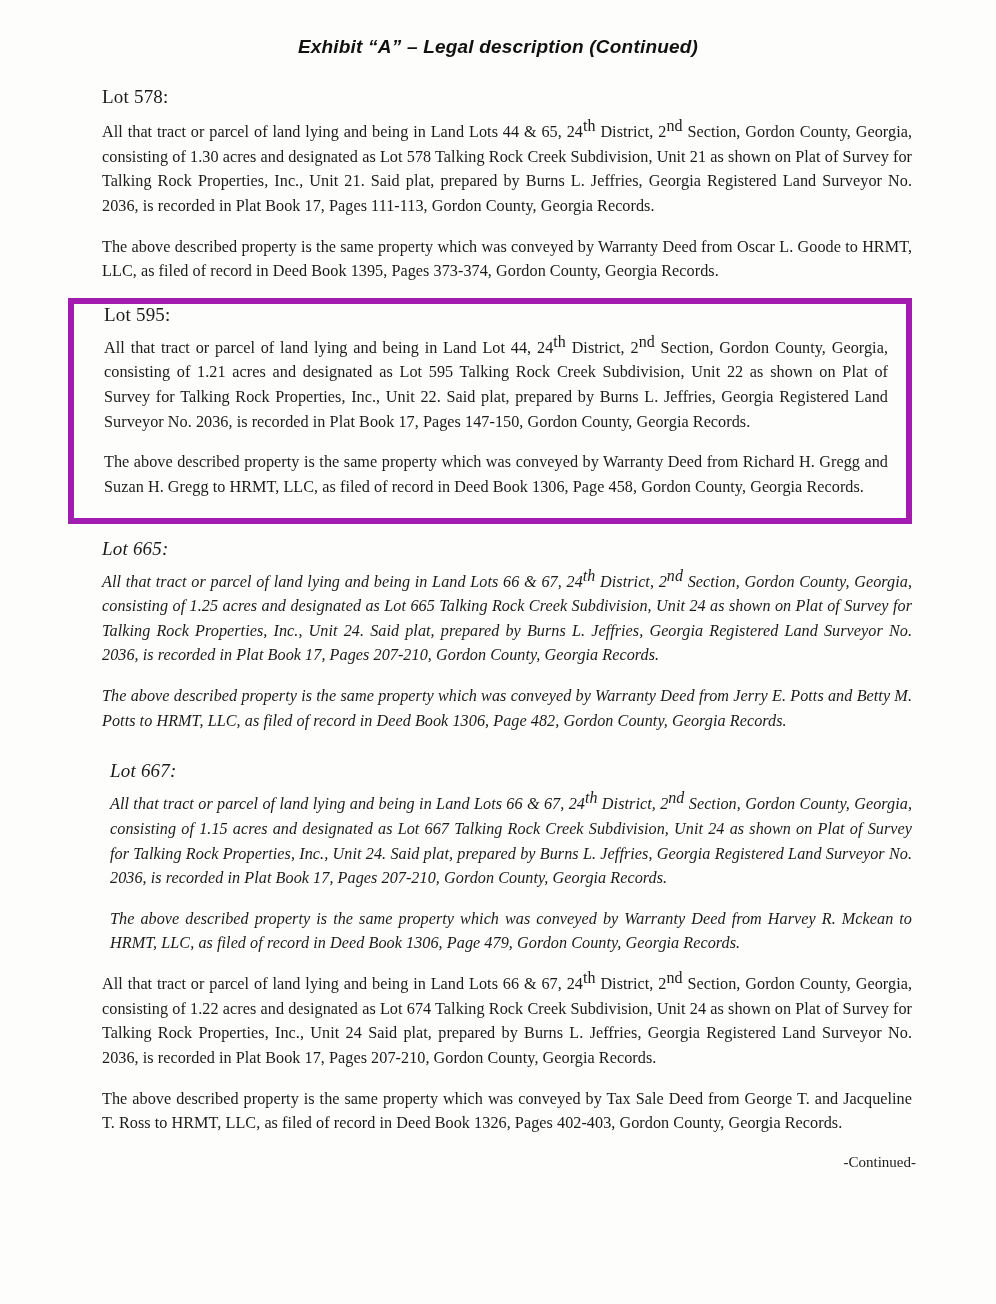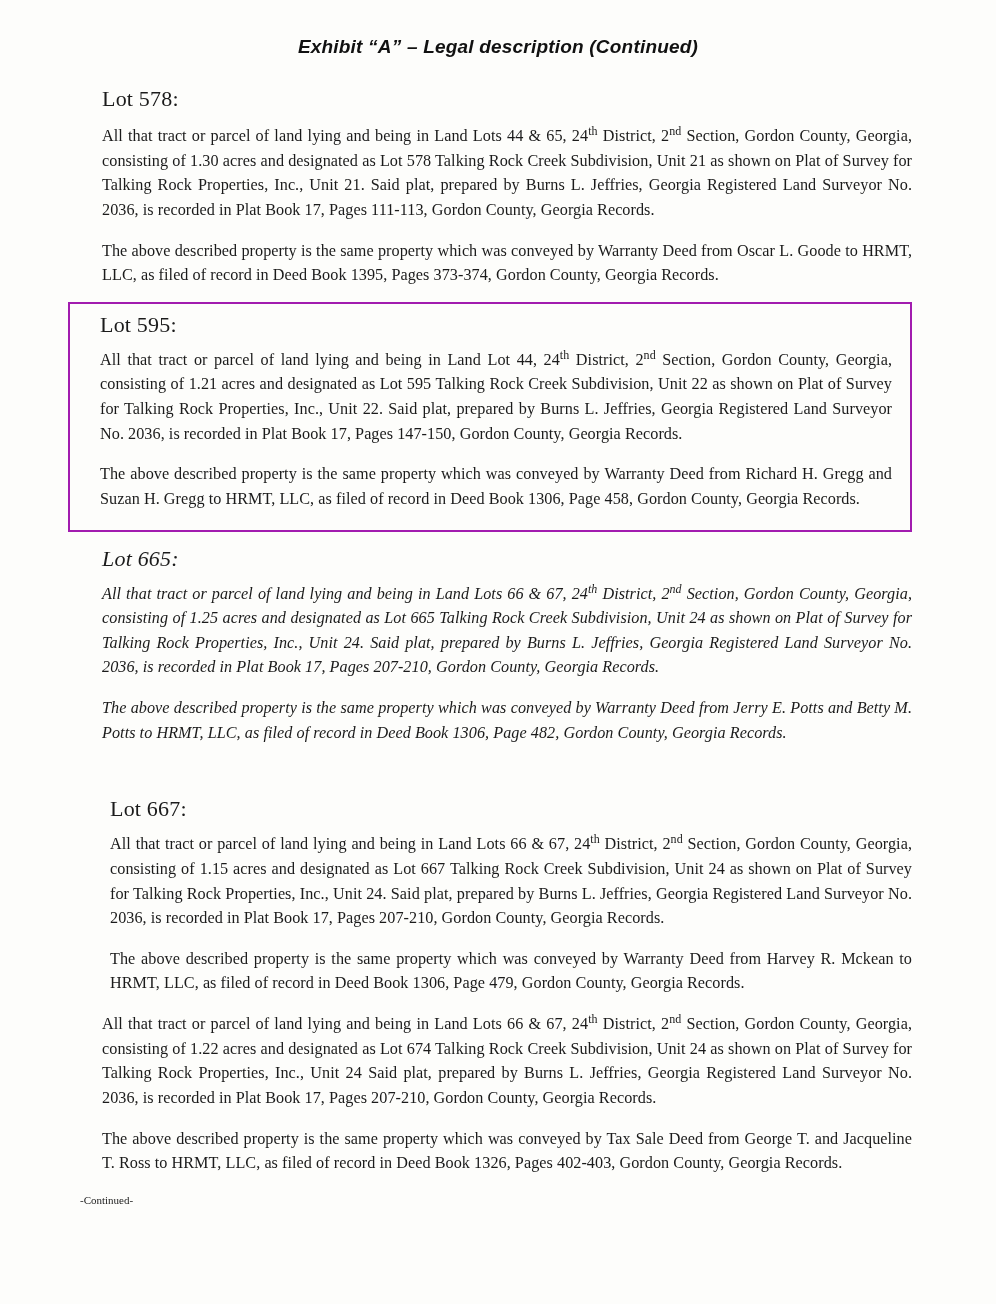--- a/index.html
+++ b/index.html
@@ -37,59 +37,59 @@
     margin: 0 auto;
     width: 836px;
     padding-top: 28px;
     position: relative;
   }
   .lot-block {
     position: relative;
     margin-bottom: 4px;
   }
   .lot-label {
-    font-size: 22px;
+    font-size: 19px;
     margin: 0 0 10px 22px;
     color: #1b1b1b;
     letter-spacing: 0.2px;
   }
   .para {
     font-size: 16.2px;
     line-height: 1.52;
     text-align: justify;
     margin: 0 0 14px 22px;
     padding-right: 4px;
     color: #1b1b1b;
     letter-spacing: 0.05px;
   }
   .para sup {
-    font-size: 12px;
+    font-size: 16px;
     vertical-align: super;
     line-height: 0;
   }
   
   .blk-578 { margin-top: 0px; }
   .blk-578 .lot-label { margin-bottom: 12px; }
   .blk-595 {
-    border: 2px solid #a21caf;
-    padding: 8px 10px 4px 0;
+    border: 6px solid #a21caf;
+    padding: 0 10px 4px 0;
     margin: 12px 0 6px -12px;
     width: 844px;
     box-sizing: border-box;
   }
   .blk-595 .lot-label { margin-left: 30px; }
   .blk-595 .para { margin-left: 30px; margin-right: 4px; }
   .blk-665 { margin-top: 14px; font-style: italic; }
-  .blk-667 { margin-top: 51px; }
+  .blk-667 { margin-top: 27px; font-style: italic; }
   .blk-667 .lot-label { margin-left: 30px; }
   .blk-667 .para { margin-left: 30px; }
   .blk-674 { margin-top: 16px; }
   .footer-note {
-    text-align: left;
-    font-size: 11px;
+    text-align: right;
+    font-size: 15px;
     margin-top: 18px;
     color: #1b1b1b;
   }
   .second-para { margin-top: 16px; }
 </style>
 </head>
 <body>
 
 <div class="page">
 

